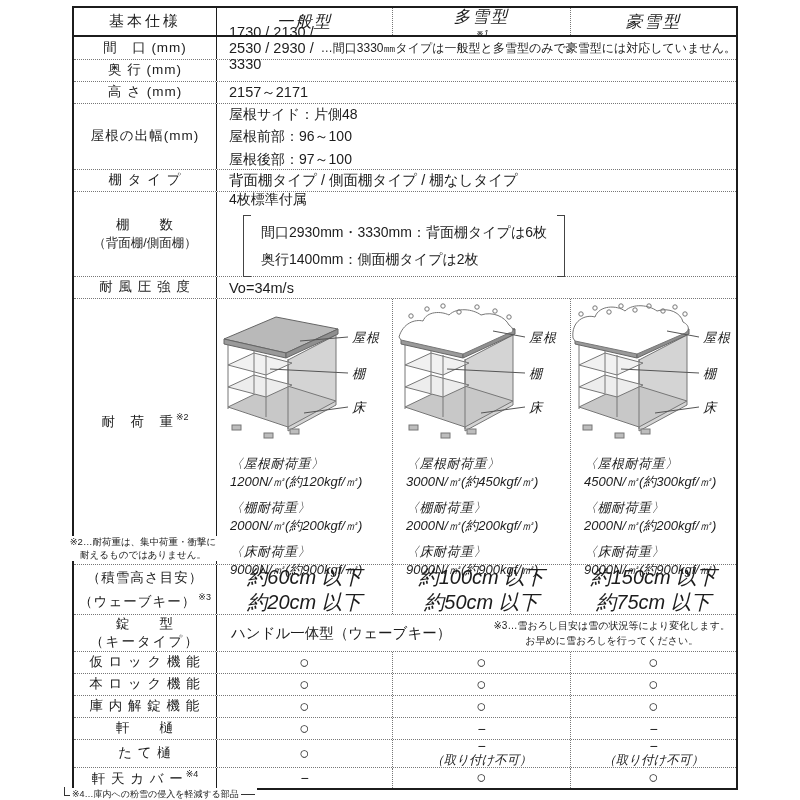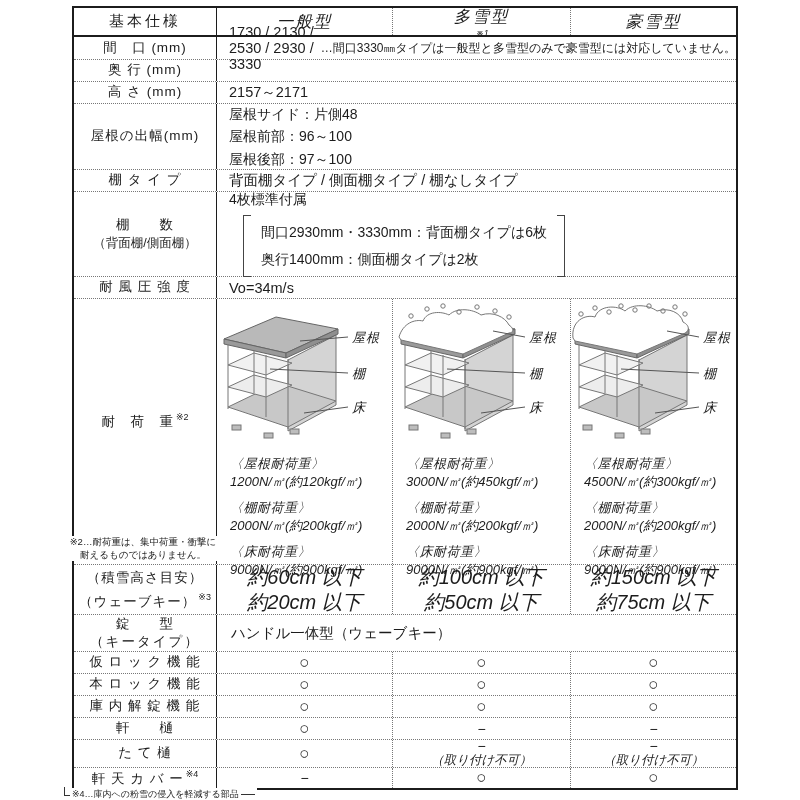--- a/index.html
+++ b/index.html
@@ -324,20 +324,24 @@
     </div>
   </div>
 
   <div class="row" style="height:37px">
     <div class="label">
       <span>錠　　型</span>
       <span style="letter-spacing:2px">（キータイプ）</span>
     </div>
     <div class="content lock-row-content">
       <span>ハンドル一体型（ウェーブキー）</span>
+      <div class="note3">
+        <span>※3…雪おろし目安は雪の状況等により変化します。</span><br>
+        <span>お早めに雪おろしを行ってください。</span>
+      </div>
     </div>
   </div>
 
   <div class="row" style="height:22px">
     <div class="label">仮 ロ ッ ク 機 能</div>
     <div class="content colwise">
       <div class="cell c1 circle">○</div>
       <div class="cell c2 circle">○</div>
       <div class="cell c3 circle">○</div>
     </div>

